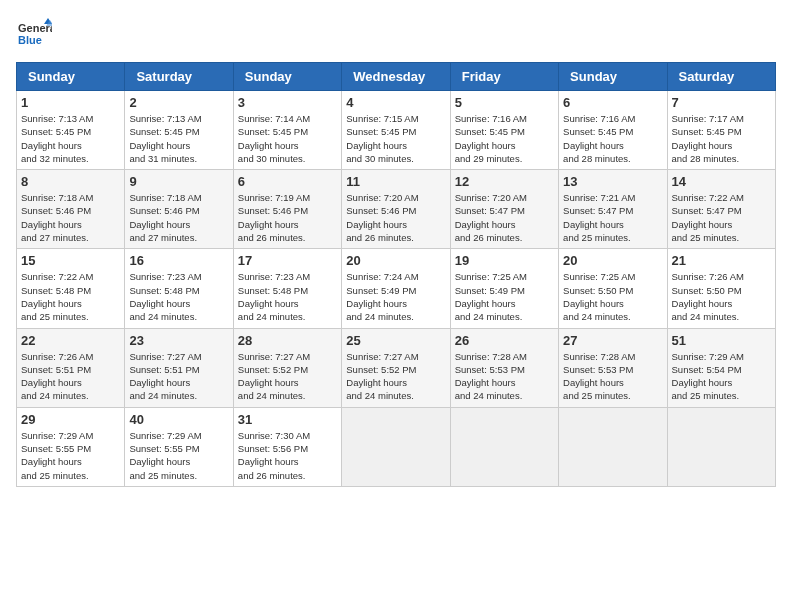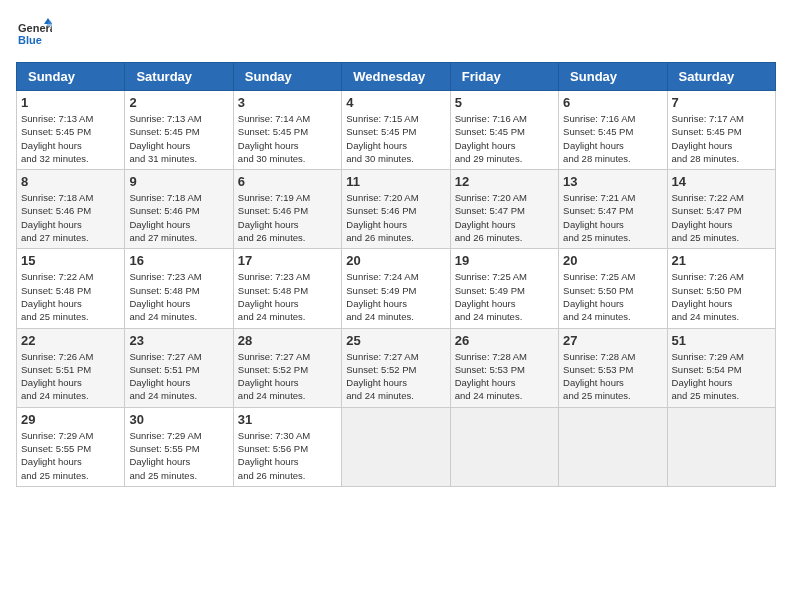--- a/index.html
+++ b/index.html
@@ -370,21 +370,21 @@
         <td>
         <div class="day-num">29</div>
         <div class="day-info">
           Sunrise: 7:29 AM<br>
           Sunset: 5:55 PM<br>
           Daylight hours<br>
           and 25 minutes.
         </div>
       </td>
         <td>
-        <div class="day-num">30</div>
+        <div class="day-num">40</div>
         <div class="day-info">
           Sunrise: 7:29 AM<br>
           Sunset: 5:55 PM<br>
           Daylight hours<br>
           and 25 minutes.
         </div>
       </td>
         <td>
         <div class="day-num">31</div>
         <div class="day-info">

